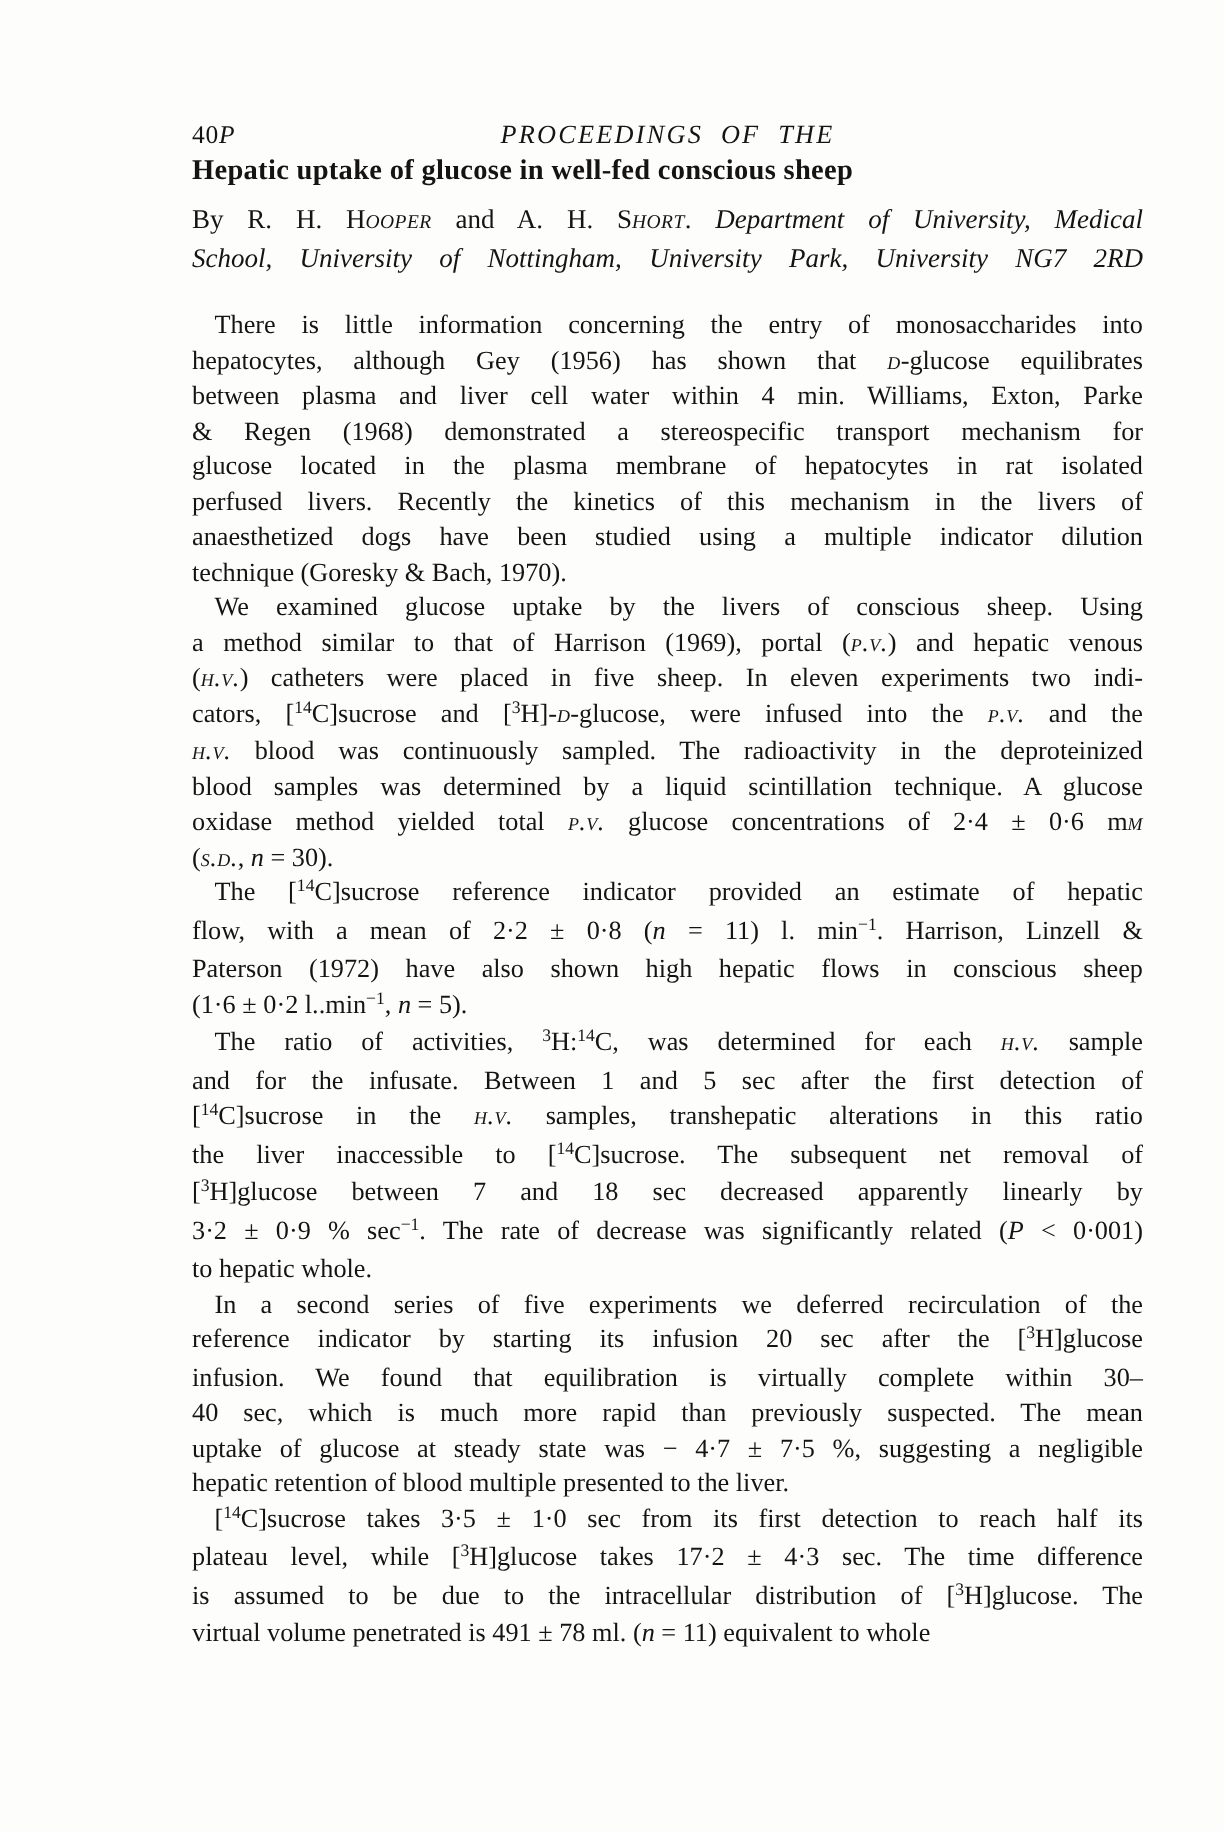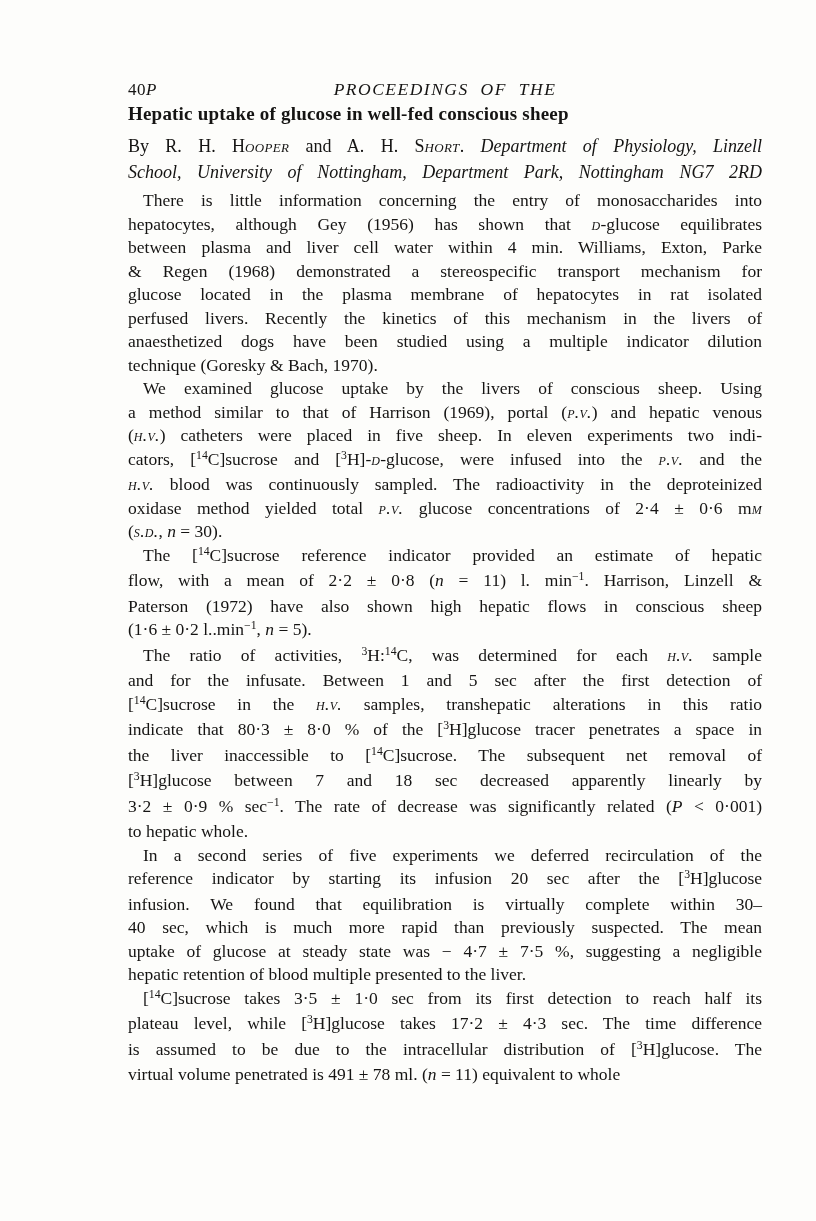--- a/index.html
+++ b/index.html
@@ -31,21 +31,21 @@
     font-weight:bold;
     font-size:19px;line-height:26px;
     letter-spacing:.2px;
   }
 
   .byline{margin-top:6px;font-size:18px;line-height:26px;}
   .byline .bl{
     text-align:justify;text-align-last:justify;
   }
 
-  .body-text{margin-top:4px;font-size:17.5px;line-height:23.5px;}
+  .body-text{margin-top:20px;font-size:17.5px;line-height:23.5px;}
   .paragraph{margin:0;}
   .line{
     text-align:justify;text-align-last:justify;
     white-space:normal;
   }
   .line.first{text-indent:15px;}
   .line.lastline{text-align-last:left;}
 
   
   .i{font-style:italic;}
@@ -60,55 +60,55 @@
 
     <div class="running-head">
       <span class="pageno">40<span class="i">P</span></span>
       <span class="journal">PROCEEDINGS OF THE</span>
       <span class="spacer"></span>
     </div>
 
     <div class="article-title">Hepatic uptake of glucose in well-fed conscious sheep</div>
 
     <div class="byline">
-      <div class="bl">By R. H. H<span class="sc">ooper</span> and A. H. S<span class="sc">hort</span>. <span class="i">Department of Physiology, Linzell</span></div>
-      <div class="bl lastline"><span class="i">School, University of Nottingham, Department Park, Nottingham NG7 2RD</span></div>
+      <div class="bl">By R. H. H<span class="sc">ooper</span> and A. H. S<span class="sc">hort</span>. <span class="i">Department of University, Medical</span></div>
+      <div class="bl lastline"><span class="i">School, University of Nottingham, University Park, University NG7 2RD</span></div>
     </div>
 
     <div class="body-text" id="paragraphs">
         <div class="paragraph">
           <div class="line first">There is little information concerning the entry of monosaccharides into</div>
           <div class="line">hepatocytes, although Gey (1956) has shown that <span class="sc">d</span>-glucose equilibrates</div>
           <div class="line">between plasma and liver cell water within 4 min. Williams, Exton, Parke</div>
           <div class="line">&amp; Regen (1968) demonstrated a stereospecific transport mechanism for</div>
           <div class="line">glucose located in the plasma membrane of hepatocytes in rat isolated</div>
           <div class="line">perfused livers. Recently the kinetics of this mechanism in the livers of</div>
           <div class="line">anaesthetized dogs have been studied using a multiple indicator dilution</div>
           <div class="line lastline">technique (Goresky &amp; Bach, 1970).</div>
         </div>
         <div class="paragraph">
           <div class="line first">We examined glucose uptake by the livers of conscious sheep. Using</div>
           <div class="line">a method similar to that of Harrison (1969), portal (<span class="sc">p.v.</span>) and hepatic venous</div>
           <div class="line">(<span class="sc">h.v.</span>) catheters were placed in five sheep. In eleven experiments two indi-</div>
           <div class="line">cators, [<span class="sup">14</span>C]sucrose and [<span class="sup">3</span>H]-<span class="sc">d</span>-glucose, were infused into the <span class="sc">p.v.</span> and the</div>
           <div class="line"><span class="sc">h.v.</span> blood was continuously sampled. The radioactivity in the deproteinized</div>
+          <div class="line">blood samples was determined by a liquid scintillation technique. A glucose</div>
           <div class="line">oxidase method yielded total <span class="sc">p.v.</span> glucose concentrations of 2·4 ± 0·6 m<span class="sc">m</span></div>
           <div class="line lastline">(<span class="sc">s.d.</span>, <span class="i">n</span> = 30).</div>
         </div>
         <div class="paragraph">
           <div class="line first">The [<span class="sup">14</span>C]sucrose reference indicator provided an estimate of hepatic</div>
           <div class="line">flow, with a mean of 2·2 ± 0·8 (<span class="i">n</span> = 11) l. min<span class="sup">−1</span>. Harrison, Linzell &amp;</div>
           <div class="line">Paterson (1972) have also shown high hepatic flows in conscious sheep</div>
           <div class="line lastline">(1·6 ± 0·2 l..min<span class="sup">−1</span>, <span class="i">n</span> = 5).</div>
         </div>
         <div class="paragraph">
           <div class="line first">The ratio of activities, <span class="sup">3</span>H:<span class="sup">14</span>C, was determined for each <span class="sc">h.v.</span> sample</div>
           <div class="line">and for the infusate. Between 1 and 5 sec after the first detection of</div>
           <div class="line">[<span class="sup">14</span>C]sucrose in the <span class="sc">h.v.</span> samples, transhepatic alterations in this ratio</div>
-          <div class="line">indicate that 80·3 ± 8·0 % of the [<span class="sup">3</span>H]glucose tracer penetrates a space in</div>
           <div class="line">the liver inaccessible to [<span class="sup">14</span>C]sucrose. The subsequent net removal of</div>
           <div class="line">[<span class="sup">3</span>H]glucose between 7 and 18 sec decreased apparently linearly by</div>
           <div class="line">3·2 ± 0·9 % sec<span class="sup">−1</span>. The rate of decrease was significantly related (<span class="i">P</span> &lt; 0·001)</div>
           <div class="line lastline">to hepatic whole.</div>
         </div>
         <div class="paragraph">
           <div class="line first">In a second series of five experiments we deferred recirculation of the</div>
           <div class="line">reference indicator by starting its infusion 20 sec after the [<span class="sup">3</span>H]glucose</div>
           <div class="line">infusion. We found that equilibration is virtually complete within 30–</div>
           <div class="line">40 sec, which is much more rapid than previously suspected. The mean</div>

